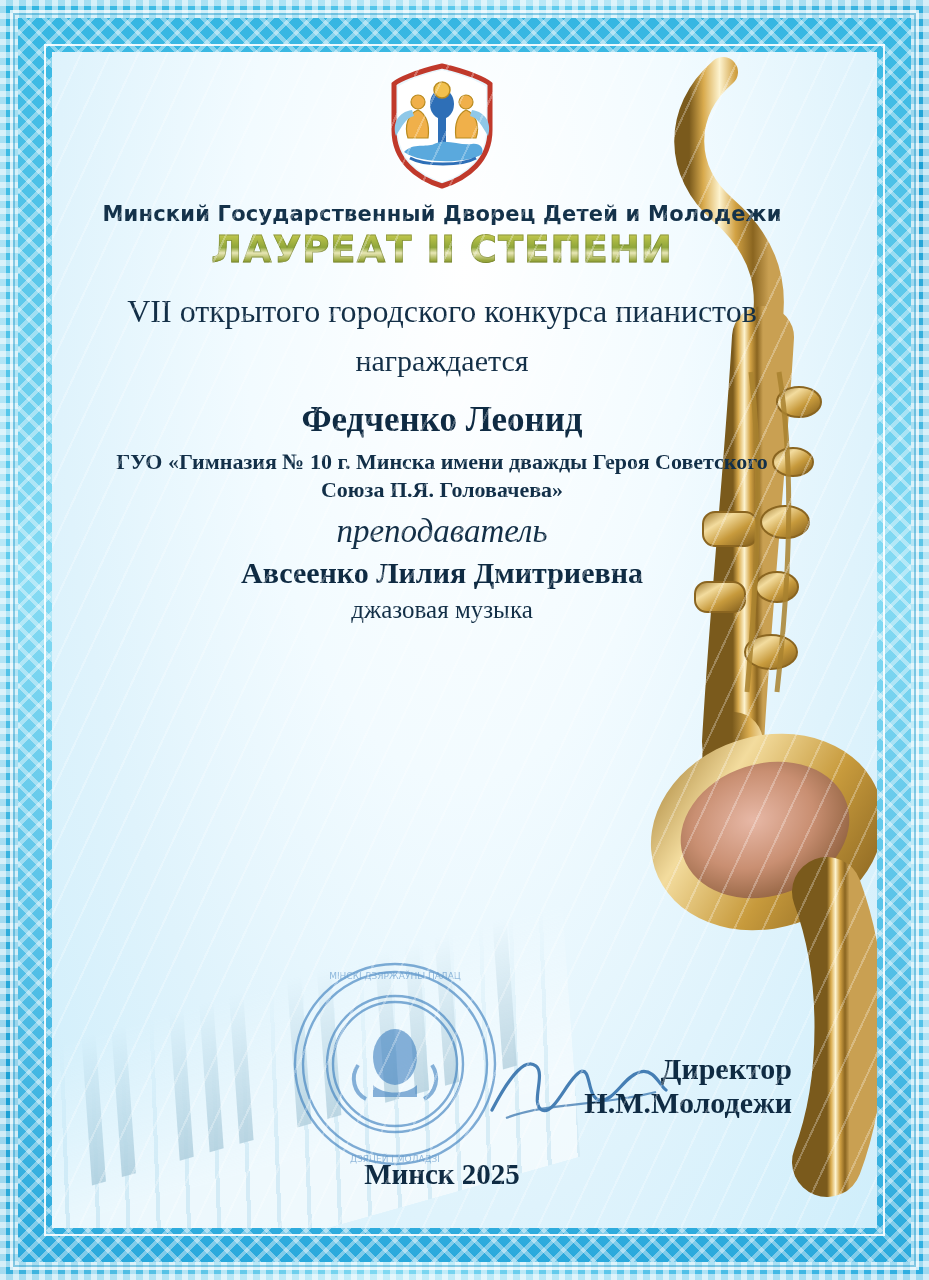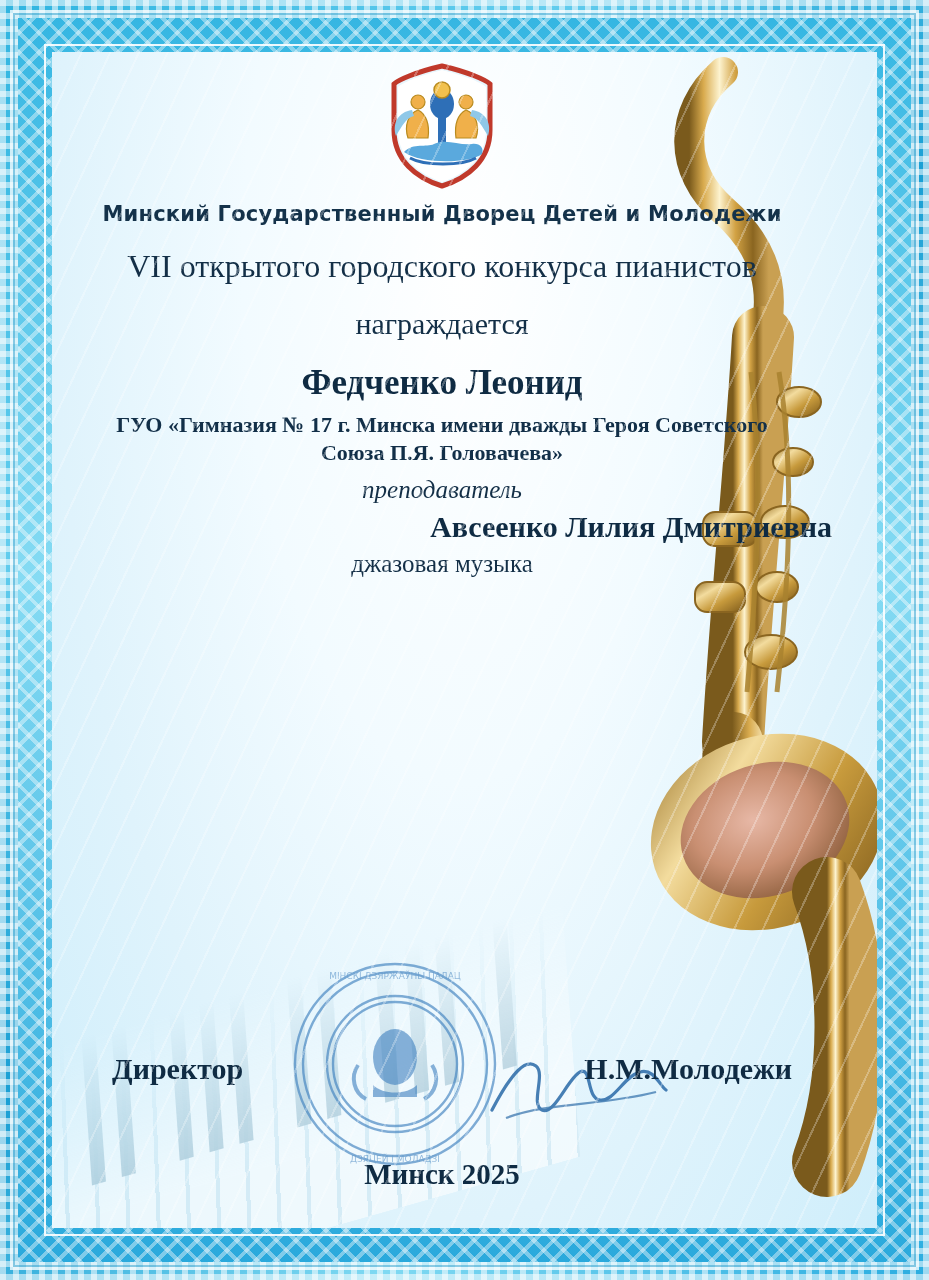--- a/index.html
+++ b/index.html
@@ -164,69 +164,69 @@
     font-size: 32px;
     color: #132f47;
   }
   .competition-name {
     margin-top: 10px;
     font-weight: 700;
     font-size: 40px;
     color: #102c44;
   }
   .awarded {
-    margin-top: 22px;
+    margin-top: 14px;
     font-size: 30px;
     color: #132f47;
   }
   .laureate-name {
     margin-top: 22px;
     font-weight: 700;
     font-size: 35px;
     color: #0f2b43;
   }
   .school {
     margin: 8px auto 0;
     width: 700px;
     font-weight: 700;
     font-size: 22px;
     line-height: 1.25;
     color: #122f48;
   }
   .teacher-label {
     margin-top: 10px;
     font-style: italic;
-    font-size: 25px;
+    font-size: 33px;
     color: #132f47;
   }
   .teacher-name {
     margin-top: 6px;
     font-weight: 700;
     font-size: 30px;
     color: #0f2b43;
-    text-align: right;
   }
   .nomination {
     margin-top: 6px;
     font-size: 25px;
     color: #132f47;
   }
 
   
   .sign-row {
     position: absolute;
     left: 60px;
     top: 1000px;
     width: 680px;
     display: flex;
     justify-content: space-between;
     align-items: flex-end;
     font-weight: 700;
     font-size: 30px;
     color: #0f2b43;
+    flex-direction: column;
   }
   .stamp {
     position: absolute;
     left: 236px;
     top: 905px;
     width: 215px;
     height: 215px;
     opacity: .75;
   }
   .signature-mark {
@@ -347,29 +347,30 @@
         <path d="M36 50 C 22 52, 16 64, 20 76 C 26 66, 30 58, 38 56 Z" fill="#8fc8e8"></path>
         <path d="M96 50 C 110 52, 116 64, 112 76 C 106 66, 102 58, 94 56 Z" fill="#8fc8e8"></path>
 
         <path d="M28 92 C 38 82, 50 88, 58 84 C 70 78, 84 86, 96 84 C 104 83, 108 88, 106 94 C 92 104, 44 104, 28 92 Z" fill="#5aa9dd"></path>
         <path d="M34 98 C 48 106, 86 106, 100 98" stroke="#2e6fb7" stroke-width="3" fill="none"></path>
       </svg>
 
       <div class="org-title">Минский  Государственный Дворец Детей и Молодежи</div>
 
 
+      <div class="laureate">ЛАУРЕАТ II СТЕПЕНИ</div>
 
       <div class="competition">VII открытого городского конкурса пианистов</div>
 
 
       <div class="awarded">награждается</div>
 
       <div class="laureate-name">Федченко Леонид</div>
 
-      <div class="school">ГУО «Гимназия № 17 г. Минска имени дважды Героя Советского Союза П.Я. Головачева»</div>
+      <div class="school">ГУО «Гимназия № 10 г. Минска имени дважды Героя Советского Союза П.Я. Головачева»</div>
 
       <div class="teacher-label">преподаватель</div>
 
       <div class="teacher-name">Авсеенко Лилия Дмитриевна</div>
 
       <div class="nomination">джазовая музыка</div>
     </div>
 
     <svg class="stamp" viewBox="0 0 215 215">
       <g fill="none" stroke="#3d7fbe" stroke-width="2.4" opacity=".85">

